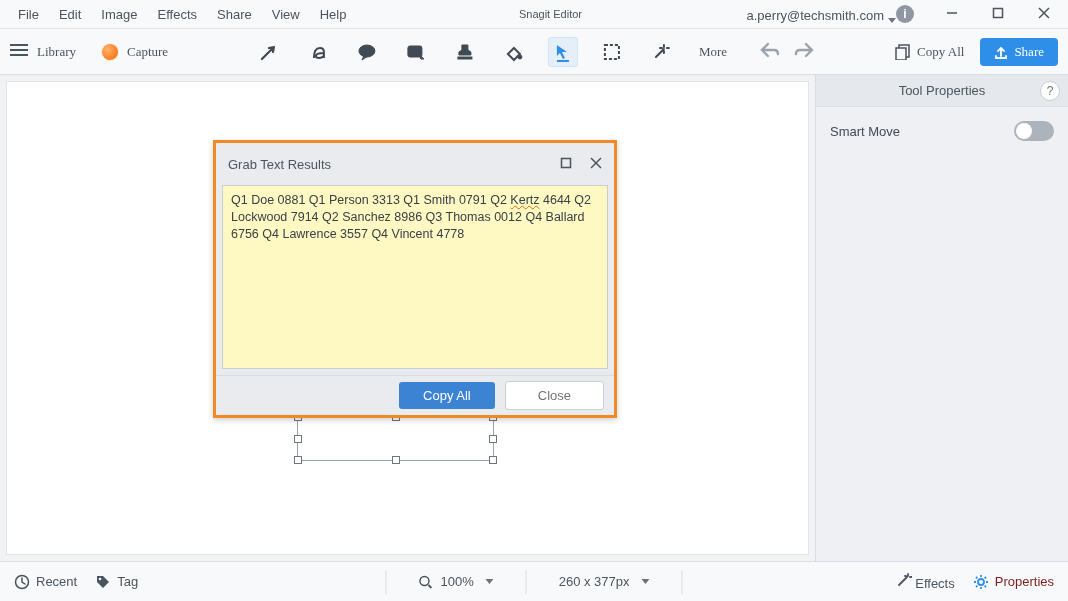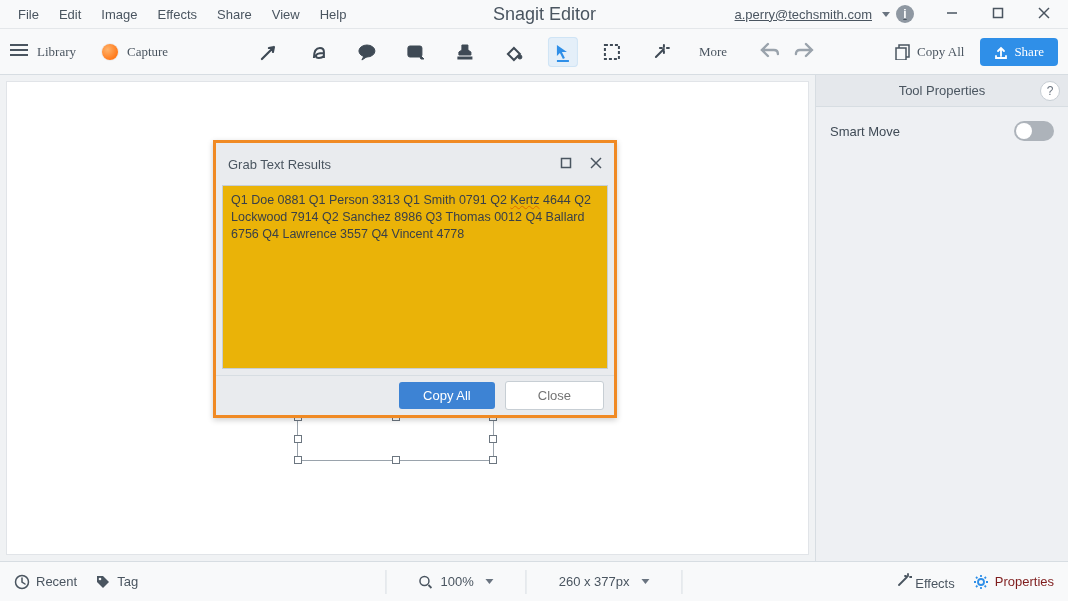--- a/index.html
+++ b/index.html
@@ -17,22 +17,22 @@
   
   .titlebar {
     height:29px;
     display:flex; align-items:center;
     background:#f8f9fa;
     padding:0 10px 0 10px;
     border-bottom:1px solid #e4e7ea;
   }
   .menus { display:flex; gap:4px; }
   .menus span { padding:3px 8px; color:#4a5560; cursor:default; }
-  .app-title { flex:1; text-align:center; color:#4a5560; font-size:18px; }
-  .user-box { display:flex; align-items:center; gap:6px; color:#4a5560; padding-right:4px;text-decoration:underline;}
+  .app-title { flex:1; text-align:center; color:#4a5560; font-size:11px; }
+  .user-box { display:flex; align-items:flex-end; color:#4a5560; padding-right:4px;}
   .win-controls { display:flex; align-items:center; gap:18px; margin-left:20px; }
   .win-btn { width:28px; text-align:center; color:#4a5560; }
 
   
   .toolbar2 {
     height:46px;
     display:flex; align-items:center;
     background:#f8f9fa;
     border-bottom:1px solid #d7dde2;
     padding:0 10px;
@@ -110,21 +110,21 @@
     background:#e9ebee;
     display:flex; flex-direction:column;
     box-shadow:0 2px 6px rgba(0,0,0,0.2);
   }
   .dlg-head {
     height:42px; display:flex; align-items:center; justify-content:space-between;
     padding:0 12px; color:#4a5560;
   }
   .dlg-head-right { display:flex; gap:18px;}
   .dlg-body {
-    flex:1; margin:0 6px 6px 6px; background:#eab308; border:1px solid #c7ced4;
+    flex:1; margin:0 6px 6px 6px; background:#fef9c3; border:1px solid #c7ced4;
     padding:6px 8px; font-size:12.5px; line-height:1.35; color:#3a4048; overflow:auto; text-align:left;
   }
   .kertz { text-decoration: underline wavy #e06a00; text-decoration-thickness:1px;}
   .dlg-foot {
     height:40px; display:flex; align-items:center; justify-content:flex-end; gap:10px;
     padding:0 10px; background:#e9ebee; border-top:1px solid #d7dde2;
   }
   .btn-prim { background:#3d83d4; color:#fff; padding:6px 24px; border-radius:3px;}
   .btn-sec { background:#fff; color:#737373; padding:6px 32px; border-radius:3px; border:1px solid #c7ced4;}
 

